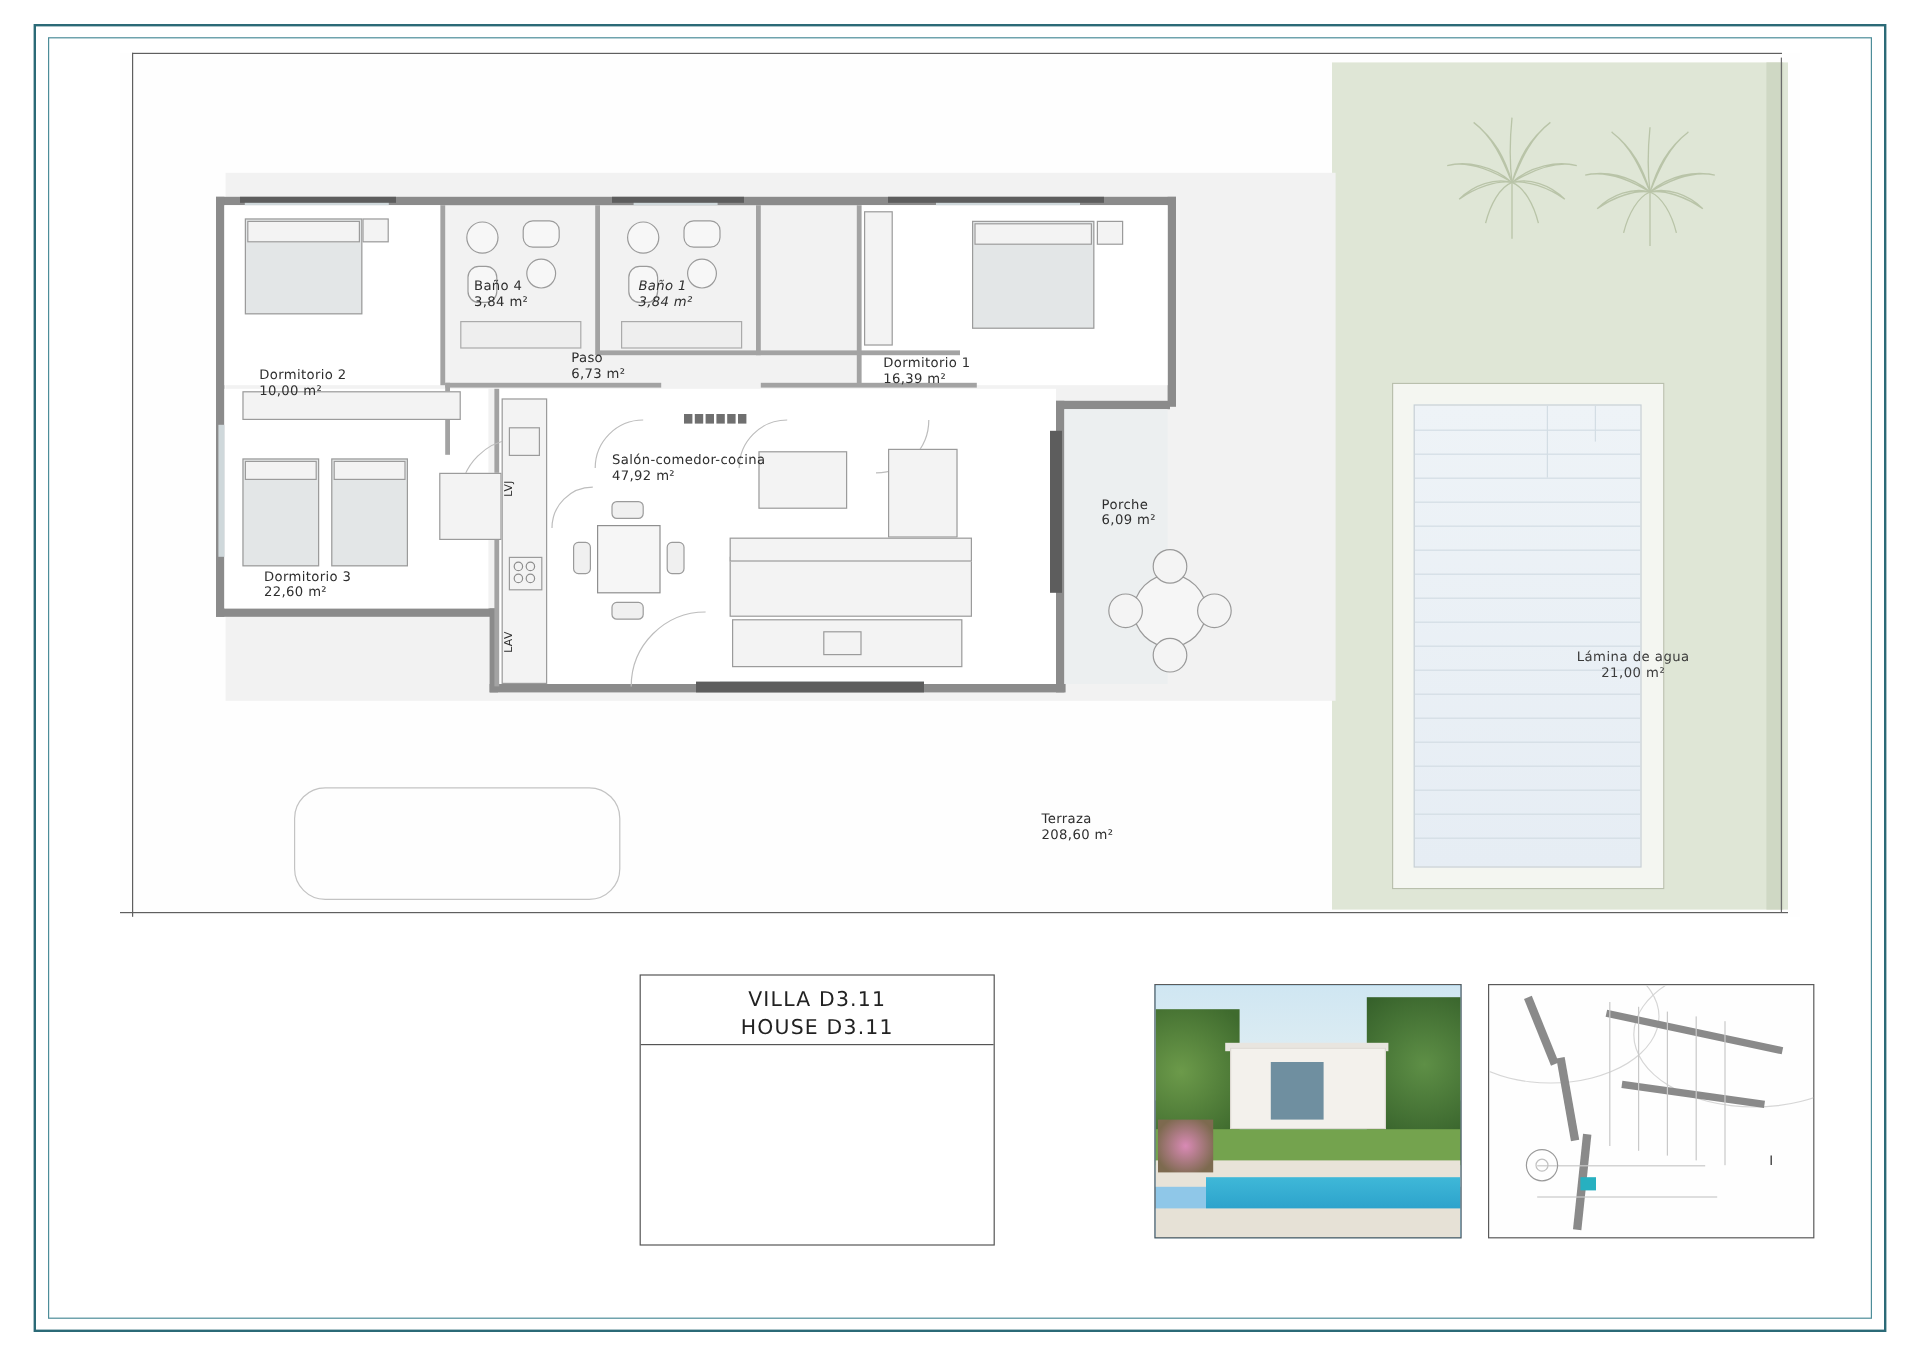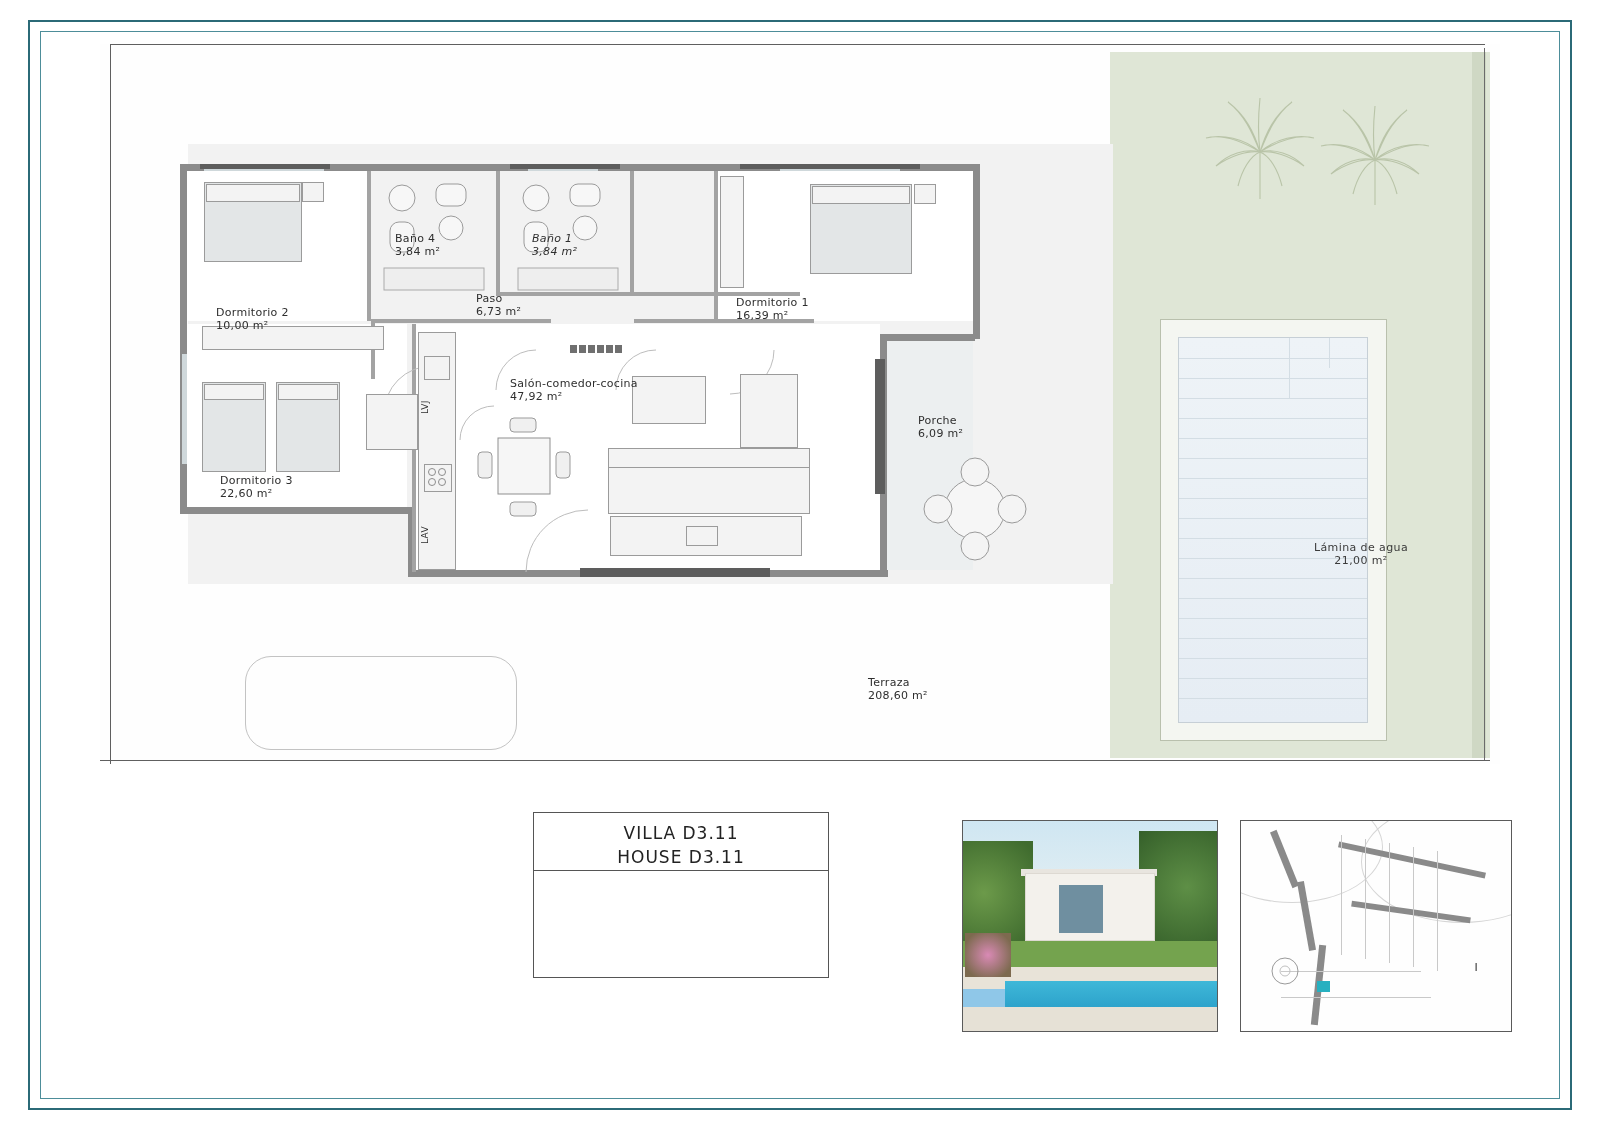--- a/index.html
+++ b/index.html
@@ -178,21 +178,21 @@
     white-space: nowrap;
   }
   .room-label .area {
     display: block;
   }
 
   
   #title-block {
     position: absolute;
     left: 533px; top: 812px;
-    width: 296px; height: 166px;
+    width: 296px; height: 226px;
     border: 1px solid #555;
     box-sizing: border-box;
     background: #fff;
     text-align: center;
   }
   #tb-row1 {
     height: 58px;
     border-bottom: 1px solid #555;
     box-sizing: border-box;
     padding-top: 8px;

